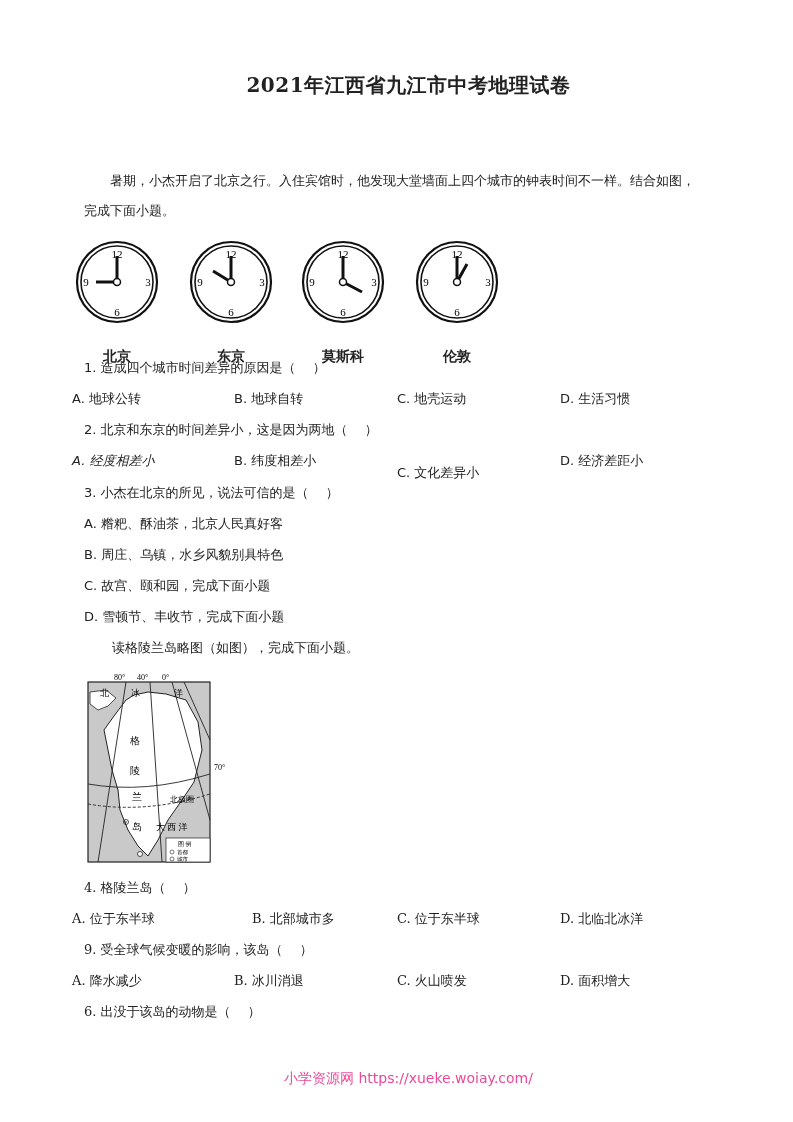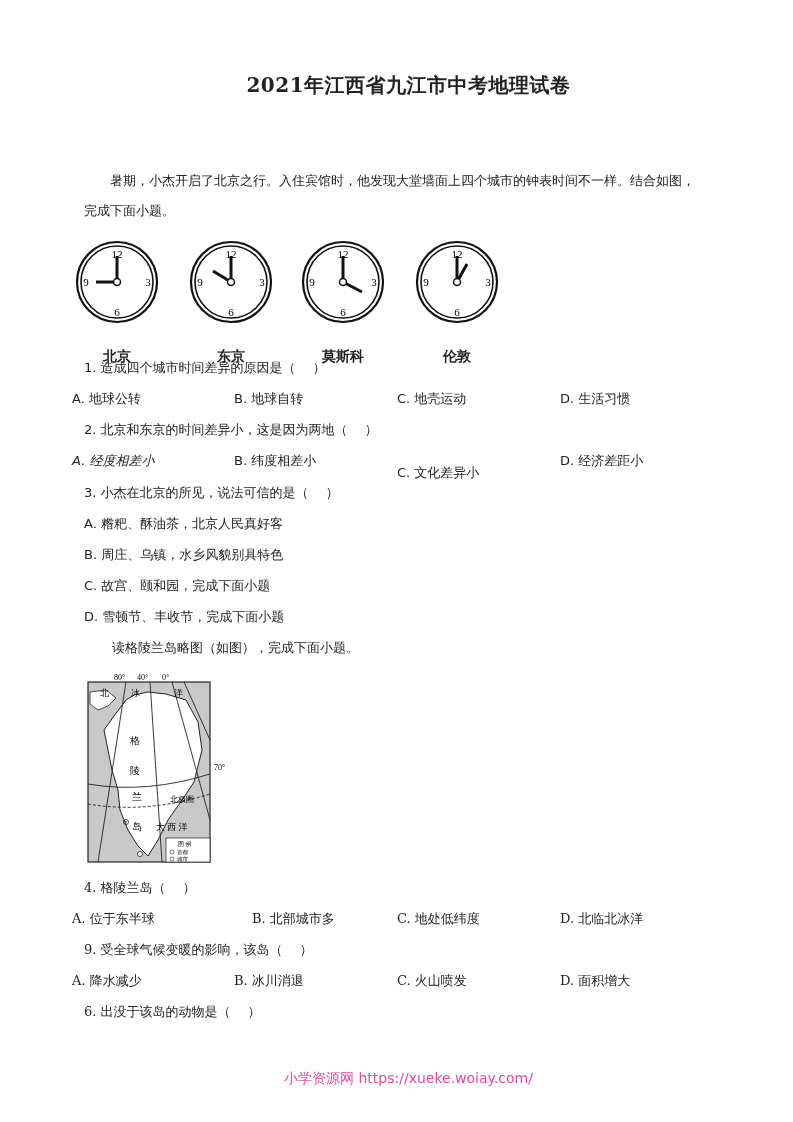--- a/index.html
+++ b/index.html
@@ -146,21 +146,21 @@
     <text x="91" y="184" font-size="5.5">首都</text>
     <circle cx="86" cy="189" r="2" fill="none" stroke="#222" stroke-width="0.6"></circle>
     <text x="91" y="191" font-size="5.5">城市</text>
   </svg>
 </div>
 
 <div class="abs q serifq" style="top:879px;">4. 格陵兰岛（　 ）</div>
 <div class="abs" style="top:910px; left:0; width:782px; height:20px;">
   <span class="opt serifq" style="left:72px;">A. 位于东半球</span>
   <span class="opt serifq" style="left:234px;margin-left:18px;">B. 北部城市多</span>
-  <span class="opt serifq" style="left:397px;">C. 地处低纬度</span>
+  <span class="opt serifq" style="left:397px;">C. 位于东半球</span>
   <span class="opt serifq" style="left:560px;">D. 北临北冰洋</span>
 </div>
 
 <div class="abs q serifq" style="top:941px;">9. 受全球气候变暖的影响，该岛（　 ）</div>
 <div class="abs" style="top:972px; left:0; width:793px; height:20px;">
   <span class="opt serifq" style="left:72px;">A. 降水减少</span>
   <span class="opt serifq" style="left:234px;">B. 冰川消退</span>
   <span class="opt serifq" style="left:397px;">C. 火山喷发</span>
   <span class="opt serifq" style="left:560px;">D. 面积增大</span>
 </div>

